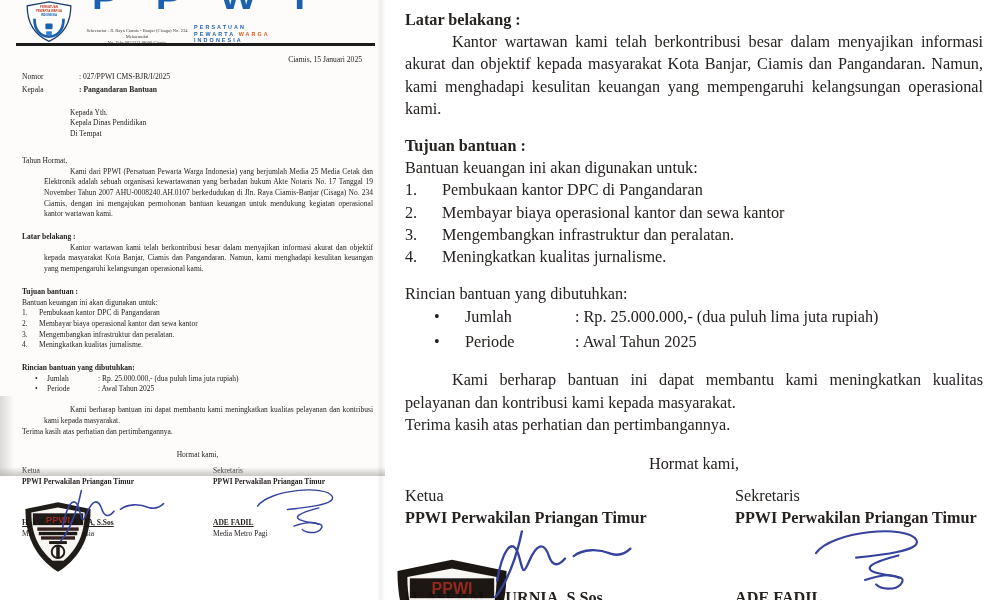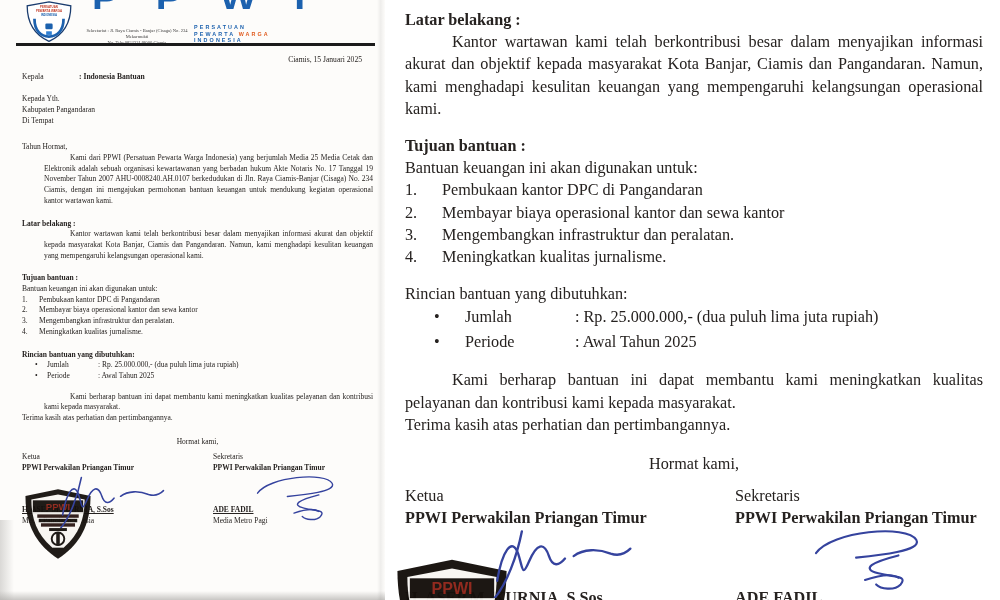--- a/index.html
+++ b/index.html
@@ -1,21 +1,21 @@
 <!DOCTYPE html>
 <html><head>
 <meta charset="utf-8">
 <style>
   html,body{margin:0;padding:0;}
   body{width:1000px;height:600px;overflow:hidden;background:#ffffff;
        font-family:"Liberation Serif",serif;color:#262220;}
   .canvas{position:relative;width:1000px;height:600px;background:#ffffff;}
 
   
-  .pageL{position:absolute;left:0;top:0;width:385px;height:600px;background:#fdfcfa;}
+  .pageL{position:absolute;left:0;top:0;width:385px;height:476px;background:#fdfcfa;}
   .pageL-inner{position:absolute;left:22px;right:12px;top:0;bottom:0;
                font-size:7.5px;line-height:10.7px;filter:blur(.24px);}
   .edgeB{position:absolute;left:0;bottom:0;width:385px;height:9px;
          background:linear-gradient(180deg,rgba(190,188,185,0),rgba(172,170,167,.65));}
   .edgeC{position:absolute;left:0;bottom:0;width:14px;height:80px;
          background:linear-gradient(90deg,rgba(175,173,170,.45),rgba(175,173,170,0));}
   .divider{position:absolute;left:377px;top:0;width:8px;height:600px;
          background:linear-gradient(90deg,rgba(0,0,0,0),rgba(0,0,0,.06) 45%,rgba(0,0,0,0));}
 
   .letterhead{position:relative;height:46px;}
@@ -29,21 +29,21 @@
           font-weight:bold;font-size:5.4px;line-height:6.7px;letter-spacing:2.1px;
           color:#1c61ae;white-space:nowrap;}
   .org-orange{color:#e05a1d;}
   .lh-rule{position:absolute;left:-6px;right:-2px;bottom:0;height:2.6px;background:#1b1b1b;}
 
   .dateline{text-align:right;margin-top:9px;padding-right:11px;font-size:7.6px;}
   .meta{margin-top:4px;font-size:7.6px;}
   .meta-row{display:flex;line-height:13.5px;}
   .meta-label{width:57px;flex:none;}
   .bold{font-weight:bold;}
-  .recipient{margin-top:11px;}
+  .recipient{margin-top:11px;margin-left:48px;}
   .salutation{margin-top:16px;}
   .para{text-align:justify;text-indent:26px;margin-left:22px;}
   .heading{font-weight:bold;margin-top:12px;}
   .numrow{display:flex;}
   .num{width:17px;flex:none;}
   .rrow{display:flex;padding-left:13px;}
   .rrow .b::before{content:"\2022";}
   .b{width:12px;flex:none;}
   .rlabel{width:51px;flex:none;}
   .hormat{text-align:center;margin-top:13px;}
@@ -108,28 +108,32 @@
           <div><span>PEWARTA</span> <span class="org-orange">WARGA</span></div>
           <div>INDONESIA</div>
         </div>
         <div class="lh-rule"></div>
       </div>
 
       <div class="dateline">Ciamis, 15 Januari 2025</div>
 
       <div class="meta">
         <div class="meta-row">
+          <span class="meta-label">Nomor</span>
+          <span>: 027/PPWI CMS-BJR/I/2025</span>
+        </div>
+        <div class="meta-row">
           <span class="meta-label">Kepala</span>
-          <span class="bold">: Indonesia Bantuan</span>
+          <span class="bold">: Pangandaran Bantuan</span>
         </div>
       </div>
 
       <div class="recipient">
         <div>Kepada Yth.</div>
-        <div>Kabupaten Pangandaran</div>
+        <div>Kepala Dinas Pendidikan</div>
         <div>Di Tempat</div>
       </div>
 
       <div class="salutation">Tahun Hormat,</div>
       <div class="para">Kami dari PPWI (Persatuan Pewarta Warga Indonesia) yang berjumlah Media 25 Media Cetak dan Elektronik adalah sebuah organisasi kewartawanan yang berbadan hukum Akte Notaris No. 17 Tanggal 19 November Tahun 2007 AHU-0008240.AH.0107 berkedudukan di Jln. Raya Ciamis-Banjar (Cisaga) No. 234 Ciamis, dengan ini mengajukan permohonan bantuan keuangan untuk mendukung kegiatan operasional kantor wartawan kami.</div>
 
       <div class="heading">Latar belakang :</div>
       <div class="para">Kantor wartawan kami telah berkontribusi besar dalam menyajikan informasi akurat dan objektif kepada masyarakat Kota Banjar, Ciamis dan Pangandaran. Namun, kami menghadapi kesulitan keuangan yang mempengaruhi kelangsungan operasional kami.</div>
 
       <div class="heading">Tujuan bantuan :</div>

